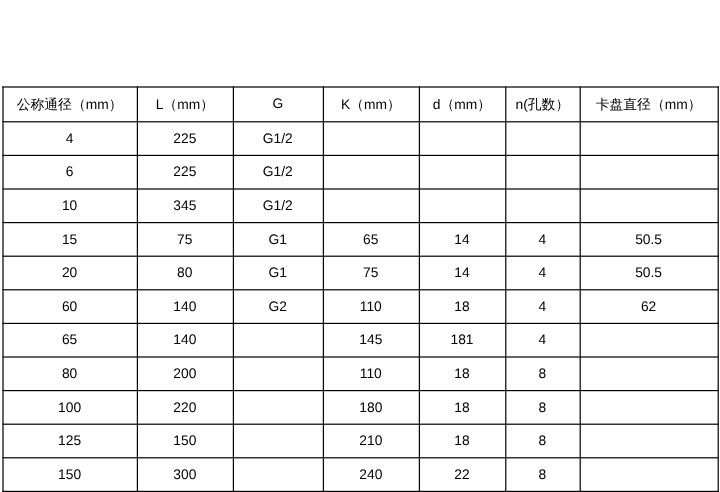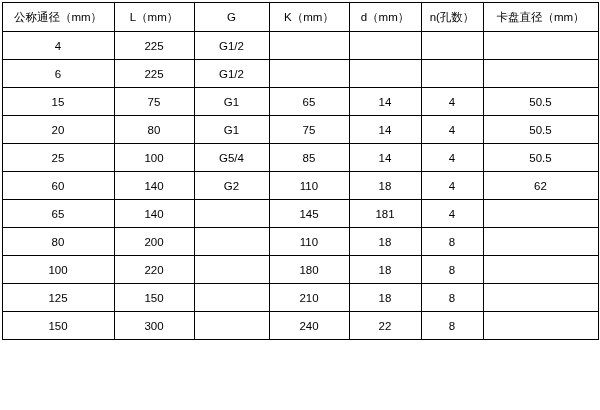--- a/index.html
+++ b/index.html
@@ -11,21 +11,21 @@
     width: 600px;
     height: 410px;
     font-family: "Liberation Sans", sans-serif;
     color: #000000;
   }
   #spec-table-wrap {
     width: 600px;
     height: 410px;
     box-sizing: border-box;
     display: flex;
-    align-items: flex-start;
+    align-items: flex-end;
     justify-content: center;
   }
   table.spec-table {
     border-collapse: collapse;
     width: 596px;
     margin-top: 2px;
     table-layout: fixed;
   }
   table.spec-table th,
   table.spec-table td {
@@ -93,42 +93,42 @@
         <tr>
           <td>6</td>
           <td>225</td>
           <td>G1/2</td>
           <td class="blank"></td>
           <td class="blank"></td>
           <td class="blank"></td>
           <td class="blank"></td>
         </tr>
         <tr>
+          <td>10</td>
+          <td>345</td>
+          <td>G1/2</td>
+          <td class="blank"></td>
+          <td class="blank"></td>
+          <td class="blank"></td>
+          <td class="blank"></td>
+        </tr>
+        <tr>
           <td>15</td>
           <td>75</td>
           <td>G1</td>
           <td>65</td>
           <td>14</td>
           <td>4</td>
           <td>50.5</td>
         </tr>
         <tr>
           <td>20</td>
           <td>80</td>
           <td>G1</td>
           <td>75</td>
-          <td>14</td>
-          <td>4</td>
-          <td>50.5</td>
-        </tr>
-        <tr>
-          <td>25</td>
-          <td>100</td>
-          <td>G5/4</td>
-          <td>85</td>
           <td>14</td>
           <td>4</td>
           <td>50.5</td>
         </tr>
         <tr>
           <td>60</td>
           <td>140</td>
           <td>G2</td>
           <td>110</td>
           <td>18</td>

